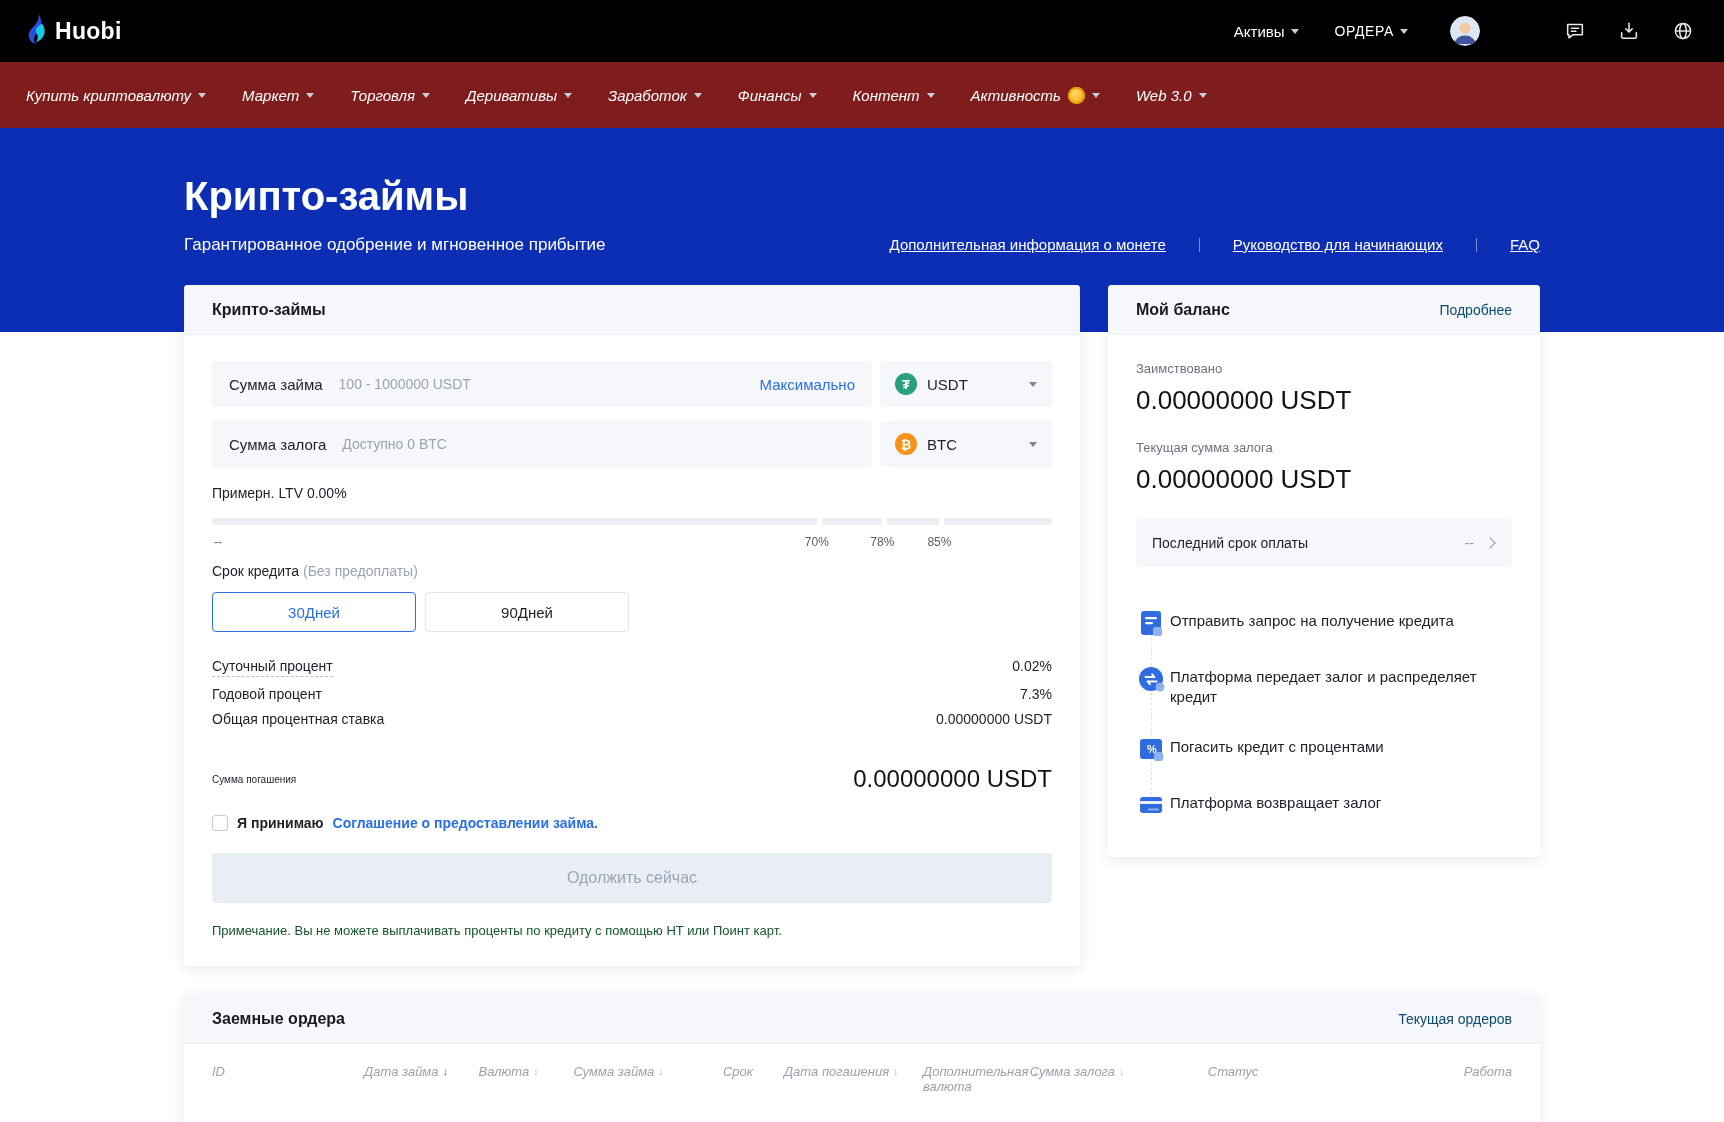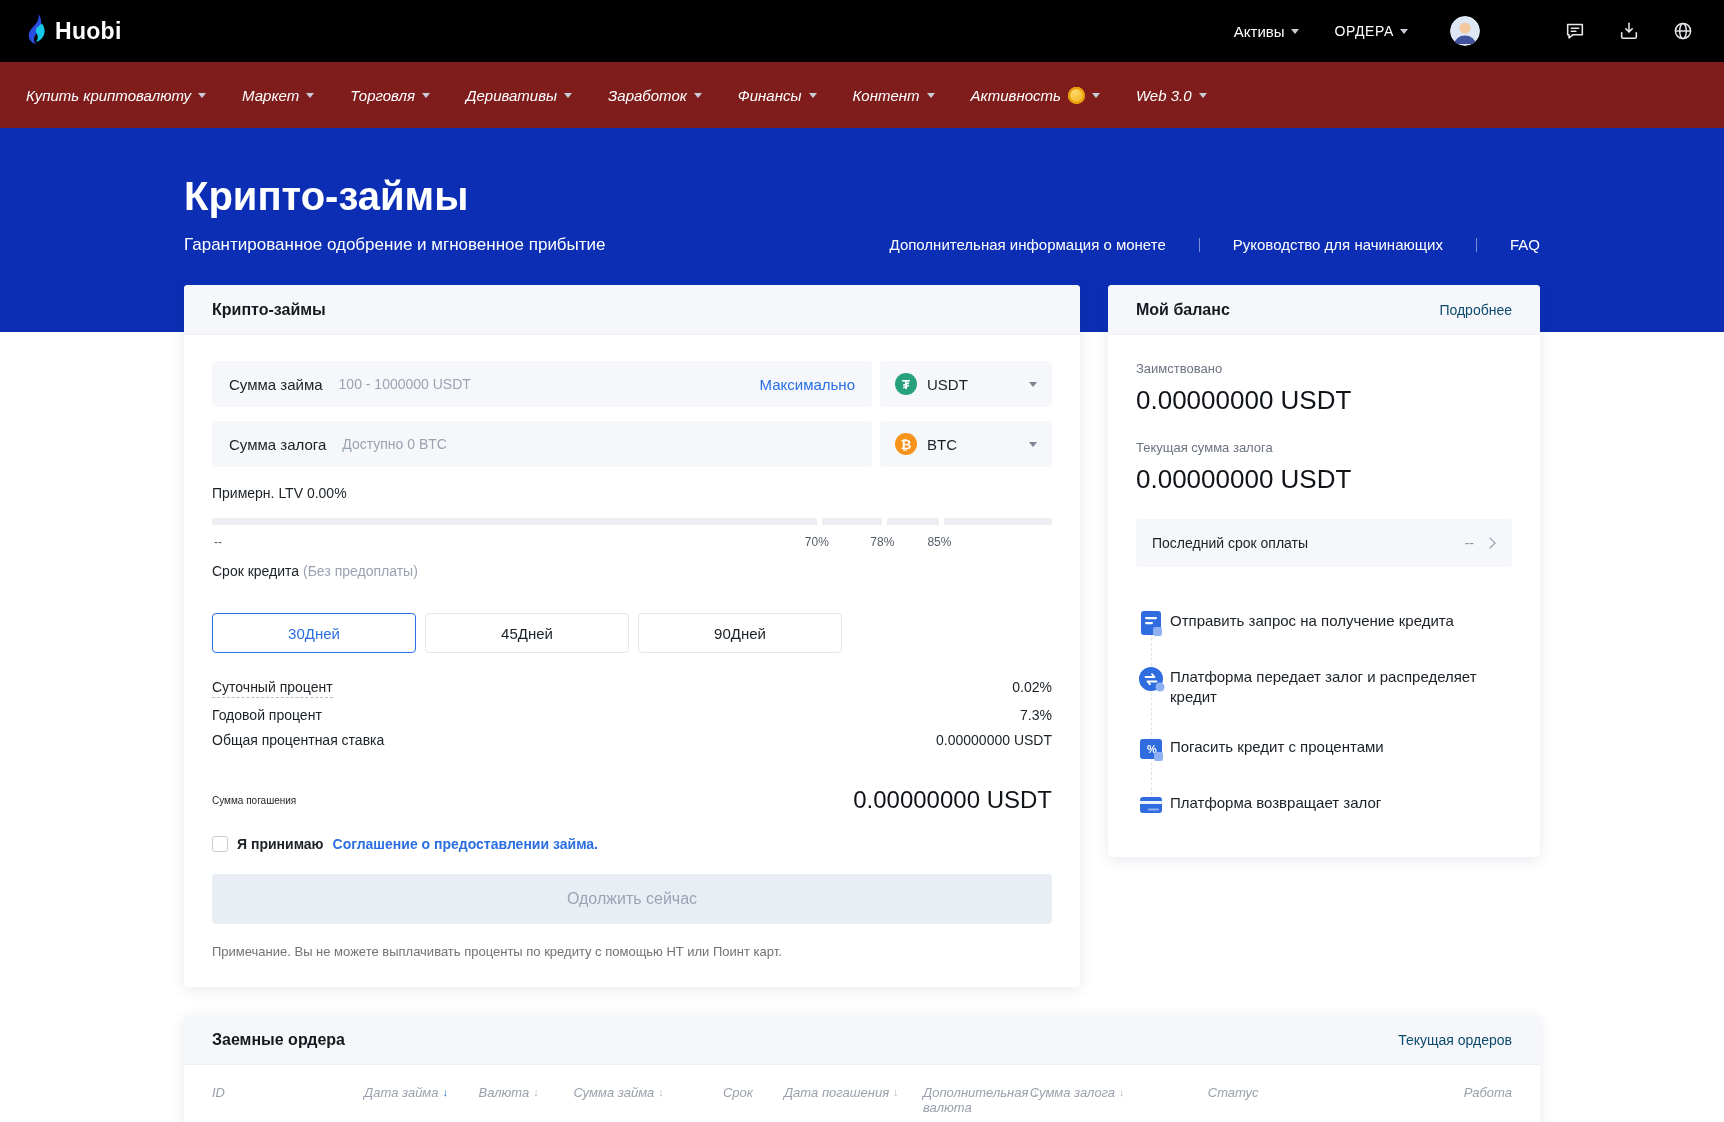--- a/index.html
+++ b/index.html
@@ -32,21 +32,21 @@
     background:radial-gradient(circle at 35% 30%, #ffd96b, #f0a70a);
     box-shadow:inset 0 0 0 2px #e89c05; display:inline-flex; align-items:center; justify-content:center;
     color:#9a6400; font-size:10px; font-weight:700; }
 
   
   .hero { background:#0b2eb5; height:204px; }
   .hero-inner { width:1356px; margin:0 auto; padding-top:46px; color:#fff; }
   .hero-title { font-size:40px; font-weight:700; margin:0 0 16px; }
   .hero-row { display:flex; justify-content:space-between; align-items:baseline; }
   .hero-sub { font-size:17px; margin:0; }
-  .hero-links { display:flex; align-items:center; gap:33px; font-size:15px; }
+  .hero-links { display:flex; align-items:center; gap:33px; font-size:15px;text-decoration:underline; }
   .hero-links a { color:#fff; }
   .vsep { width:1px; height:14px; background:rgba(255,255,255,.45); }
 
   
   .content { width:1356px; margin:-47px auto 0; position:relative; }
   .cards-row { display:flex; gap:28px; align-items:flex-start; }
   .card { background:#fff; border-radius:4px; box-shadow:0 3px 14px rgba(25,45,90,.10); overflow:hidden; }
   .loan-card { flex:1; }
   .balance-card { width:432px; flex:none; }
   .card-head { background:#f6f7fa; height:50px; padding:0 28px; display:flex; align-items:center; justify-content:space-between; border-bottom:1px solid #eef0f4; }
@@ -69,37 +69,37 @@
   .ltv { font-size:14px; margin:18px 0 12px; }
   .slider { position:relative; height:42px; cursor:pointer; }
   .track { position:absolute; left:0; right:0; top:5px; height:7px; background:#eceef3; border-radius:3px; }
   .notch { position:absolute; top:0; width:5px; height:7px; background:#fff; }
   .mark { position:absolute; top:22px; font-size:12px; color:#555b66; transform:translateX(-50%); }
   .mark-start { position:absolute; top:22px; left:2px; font-size:12px; color:#555b66; }
 
   .term-row { margin-top:8px; font-size:14px; }
   .term-note { color:#9aa3b2; }
   .terms { display:flex; gap:9px; margin-top:13px; }
-  .term-btn { width:204px; height:40px; background:#fff; border:1px solid #e3e6ec; border-radius:4px; font-size:15px; color:#1b2126;margin-top:21px; }
+  .term-btn { width:204px; height:40px; background:#fff; border:1px solid #e3e6ec; border-radius:4px; font-size:15px; color:#1b2126; }
   .term-btn.selected { border-color:#2b6fe3; color:#2b6fe3; }
 
   .rates { margin-top:26px; display:flex; flex-direction:column; gap:9px; }
   .rate-row { display:flex; justify-content:space-between; font-size:14px; align-items:baseline; }
   .dashed { border-bottom:1px dashed #b9bfca; padding-bottom:2px; }
 
   .repay { display:flex; justify-content:space-between; align-items:center; margin-top:38px; }
   .repay-label { font-size:10px; }
   .repay-value { font-size:24px; font-weight:400; color:#101419; }
 
   .agree { display:flex; align-items:center; gap:9px; margin-top:22px; font-size:14px;font-weight:bold; }
   .checkbox { width:16px; height:16px; border:1px solid #c6ccd6; border-radius:3px; background:#fff; flex:none; cursor:pointer; }
   .agree a { color:#2b6fe3; }
 
   .submit { margin-top:22px; width:100%; height:50px; background:#e9edf4; color:#9ba4b5; border:none; border-radius:4px; font-size:16px; cursor:not-allowed; }
-  .note { margin:20px 0 0; font-size:13px; color:#737373; }
+  .note { margin:20px 0 0; font-size:13px; color:#14532d; }
 
   
   .balance-body { padding:26px 28px 24px; }
   .b-label { font-size:13px; color:#6b7280; }
   .b-value { font-size:26px; font-weight:500; color:#101419; margin:9px 0 24px; }
   .due { background:#f5f7fa; border-radius:4px; height:48px; display:flex; align-items:center; justify-content:space-between; padding:0 16px; font-size:14px; cursor:pointer; margin-top:2px; }
   .due-right { display:flex; align-items:center; gap:12px; color:#8d94a3; }
   .chev-right { width:8px; height:8px; border-right:1.6px solid #8d94a3; border-top:1.6px solid #8d94a3; transform:rotate(45deg); margin-right:2px; }
 
   .steps { margin:28px 0 0; padding:0; list-style:none; position:relative; }
@@ -274,21 +274,20 @@
           <span class="mark" style="left:79.8%">78%</span>
           <span class="mark" style="left:86.6%">85%</span>
         </div>
 
         <div class="term-row">
           <span>Срок кредита</span>
           <span class="term-note">(Без предоплаты)</span>
         </div>
         <div class="terms">
           <button class="term-btn selected">30Дней</button>
-          <button class="term-btn">45Дней</button>
           <button class="term-btn">90Дней</button>
         </div>
 
         <div class="rates">
           <div class="rate-row">
             <span class="dashed">Суточный процент</span>
             <span>0.02%</span>
           </div>
           <div class="rate-row">
             <span>Годовой процент</span>

